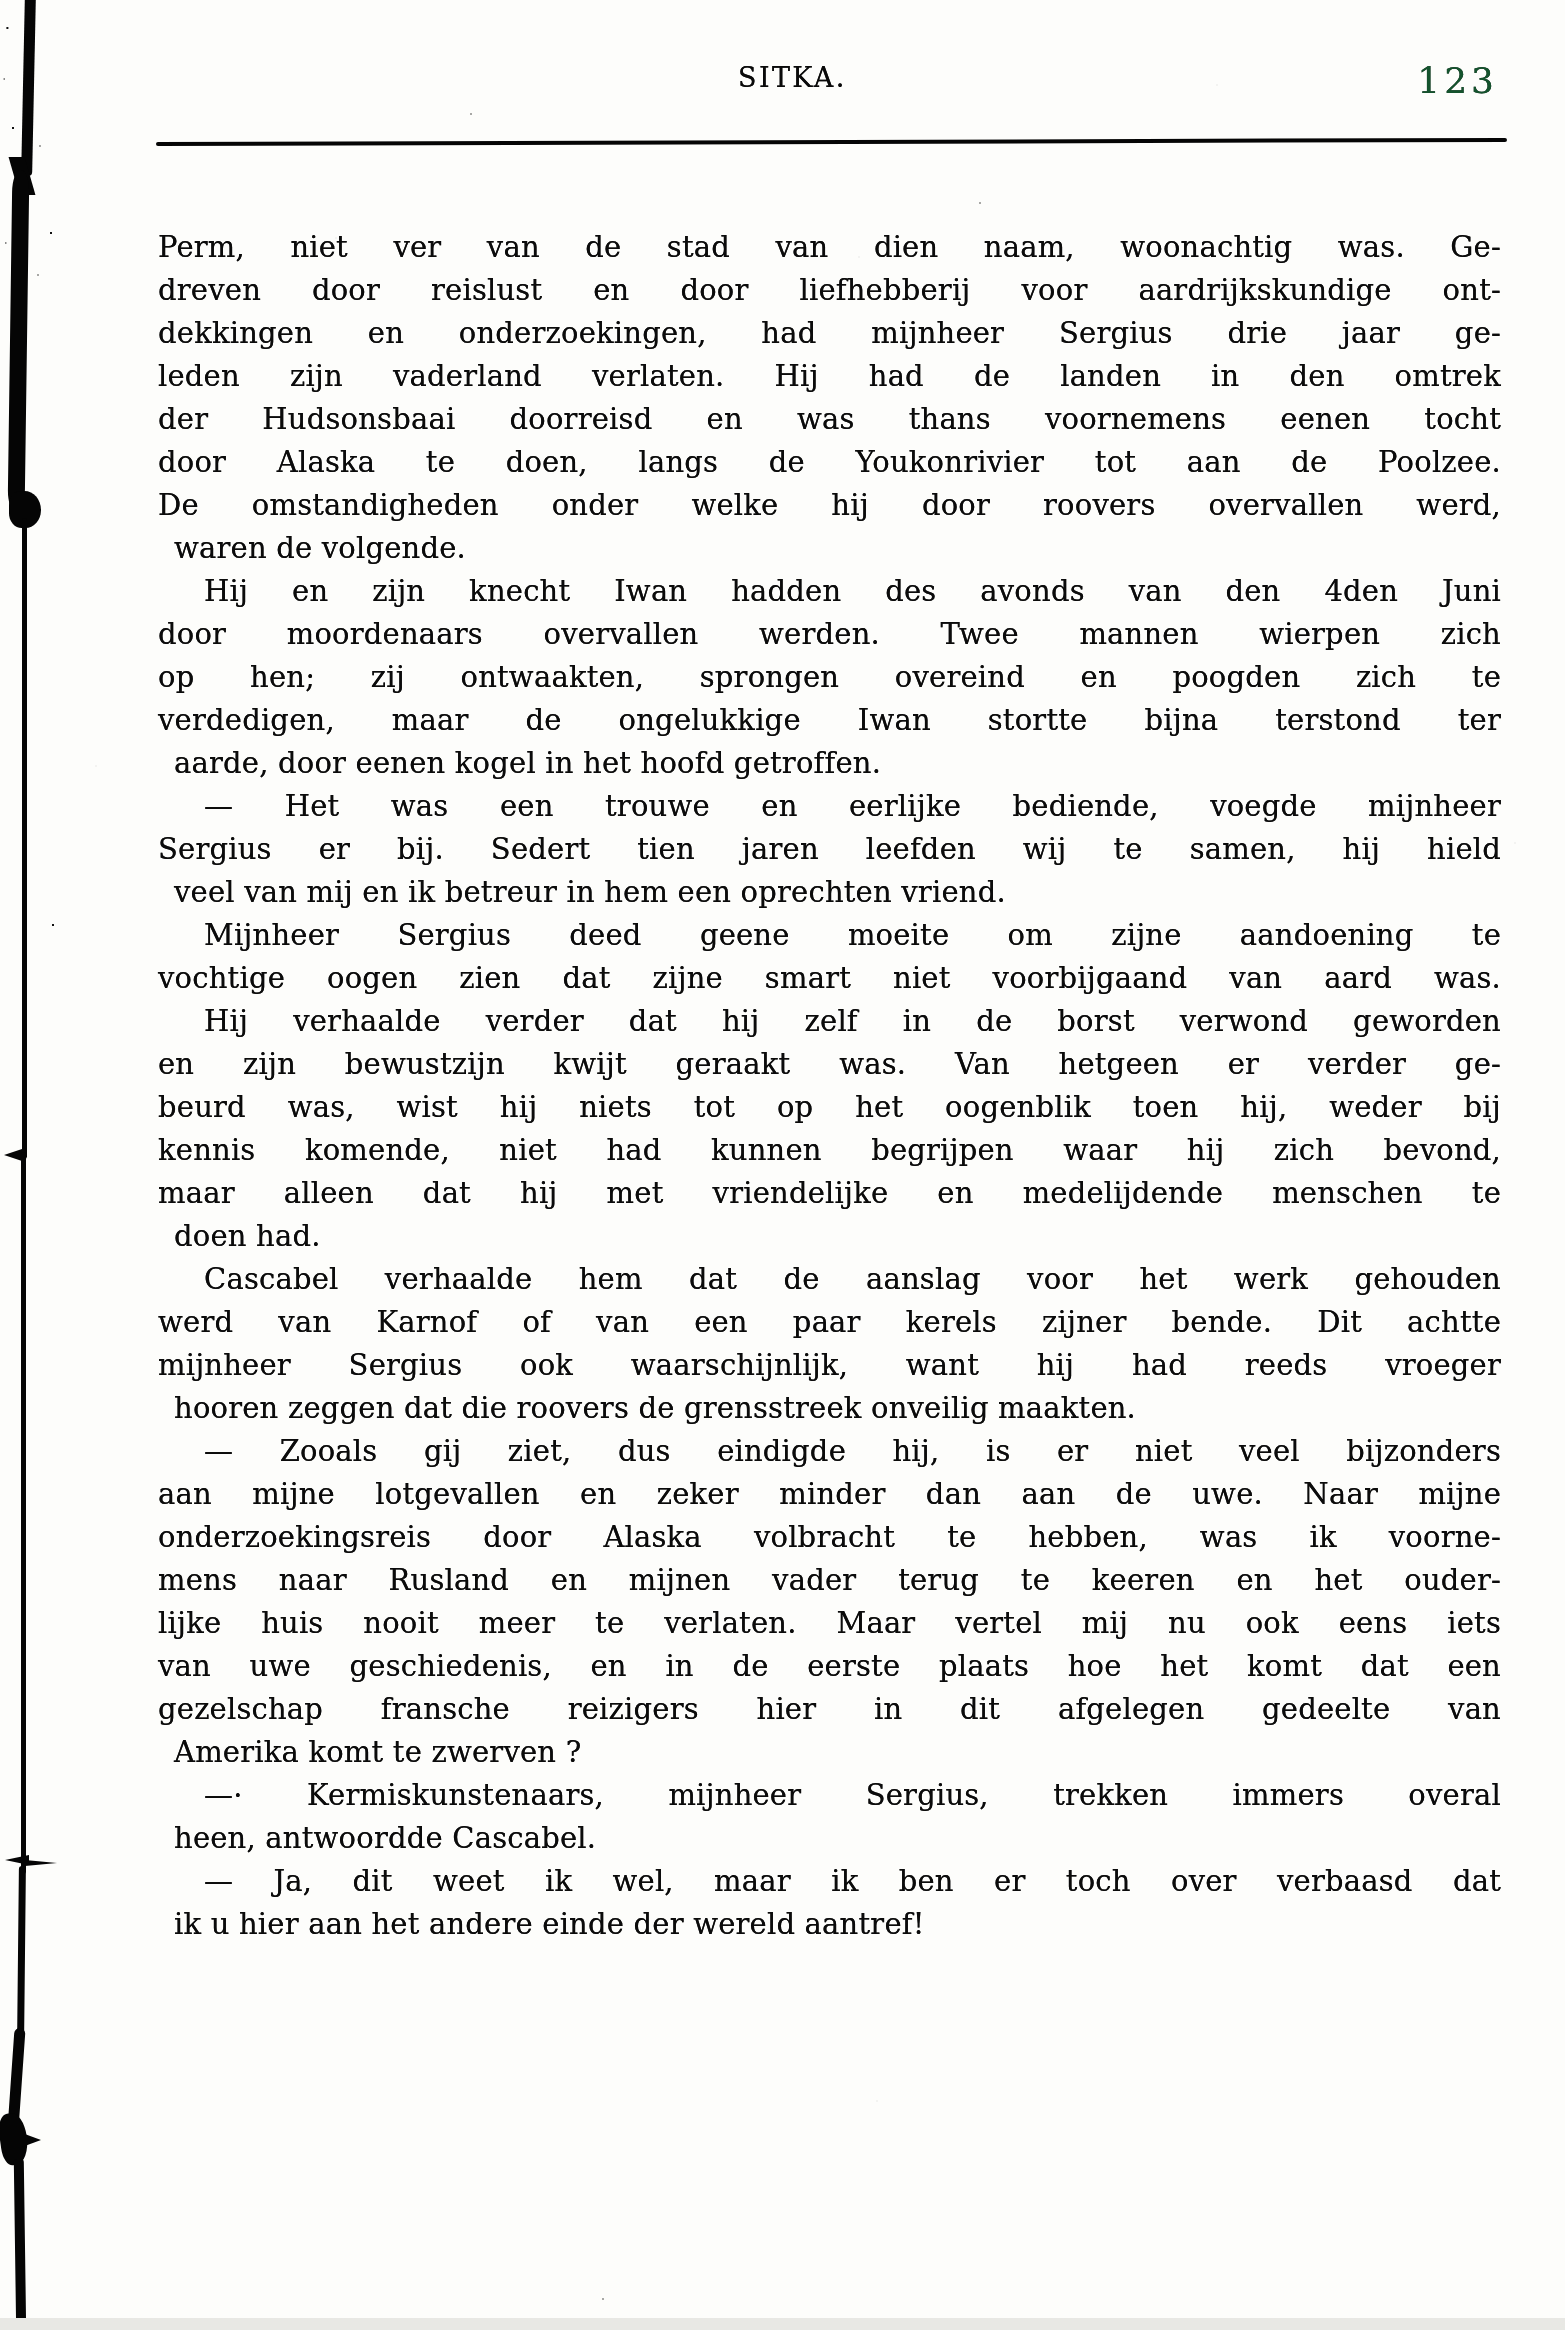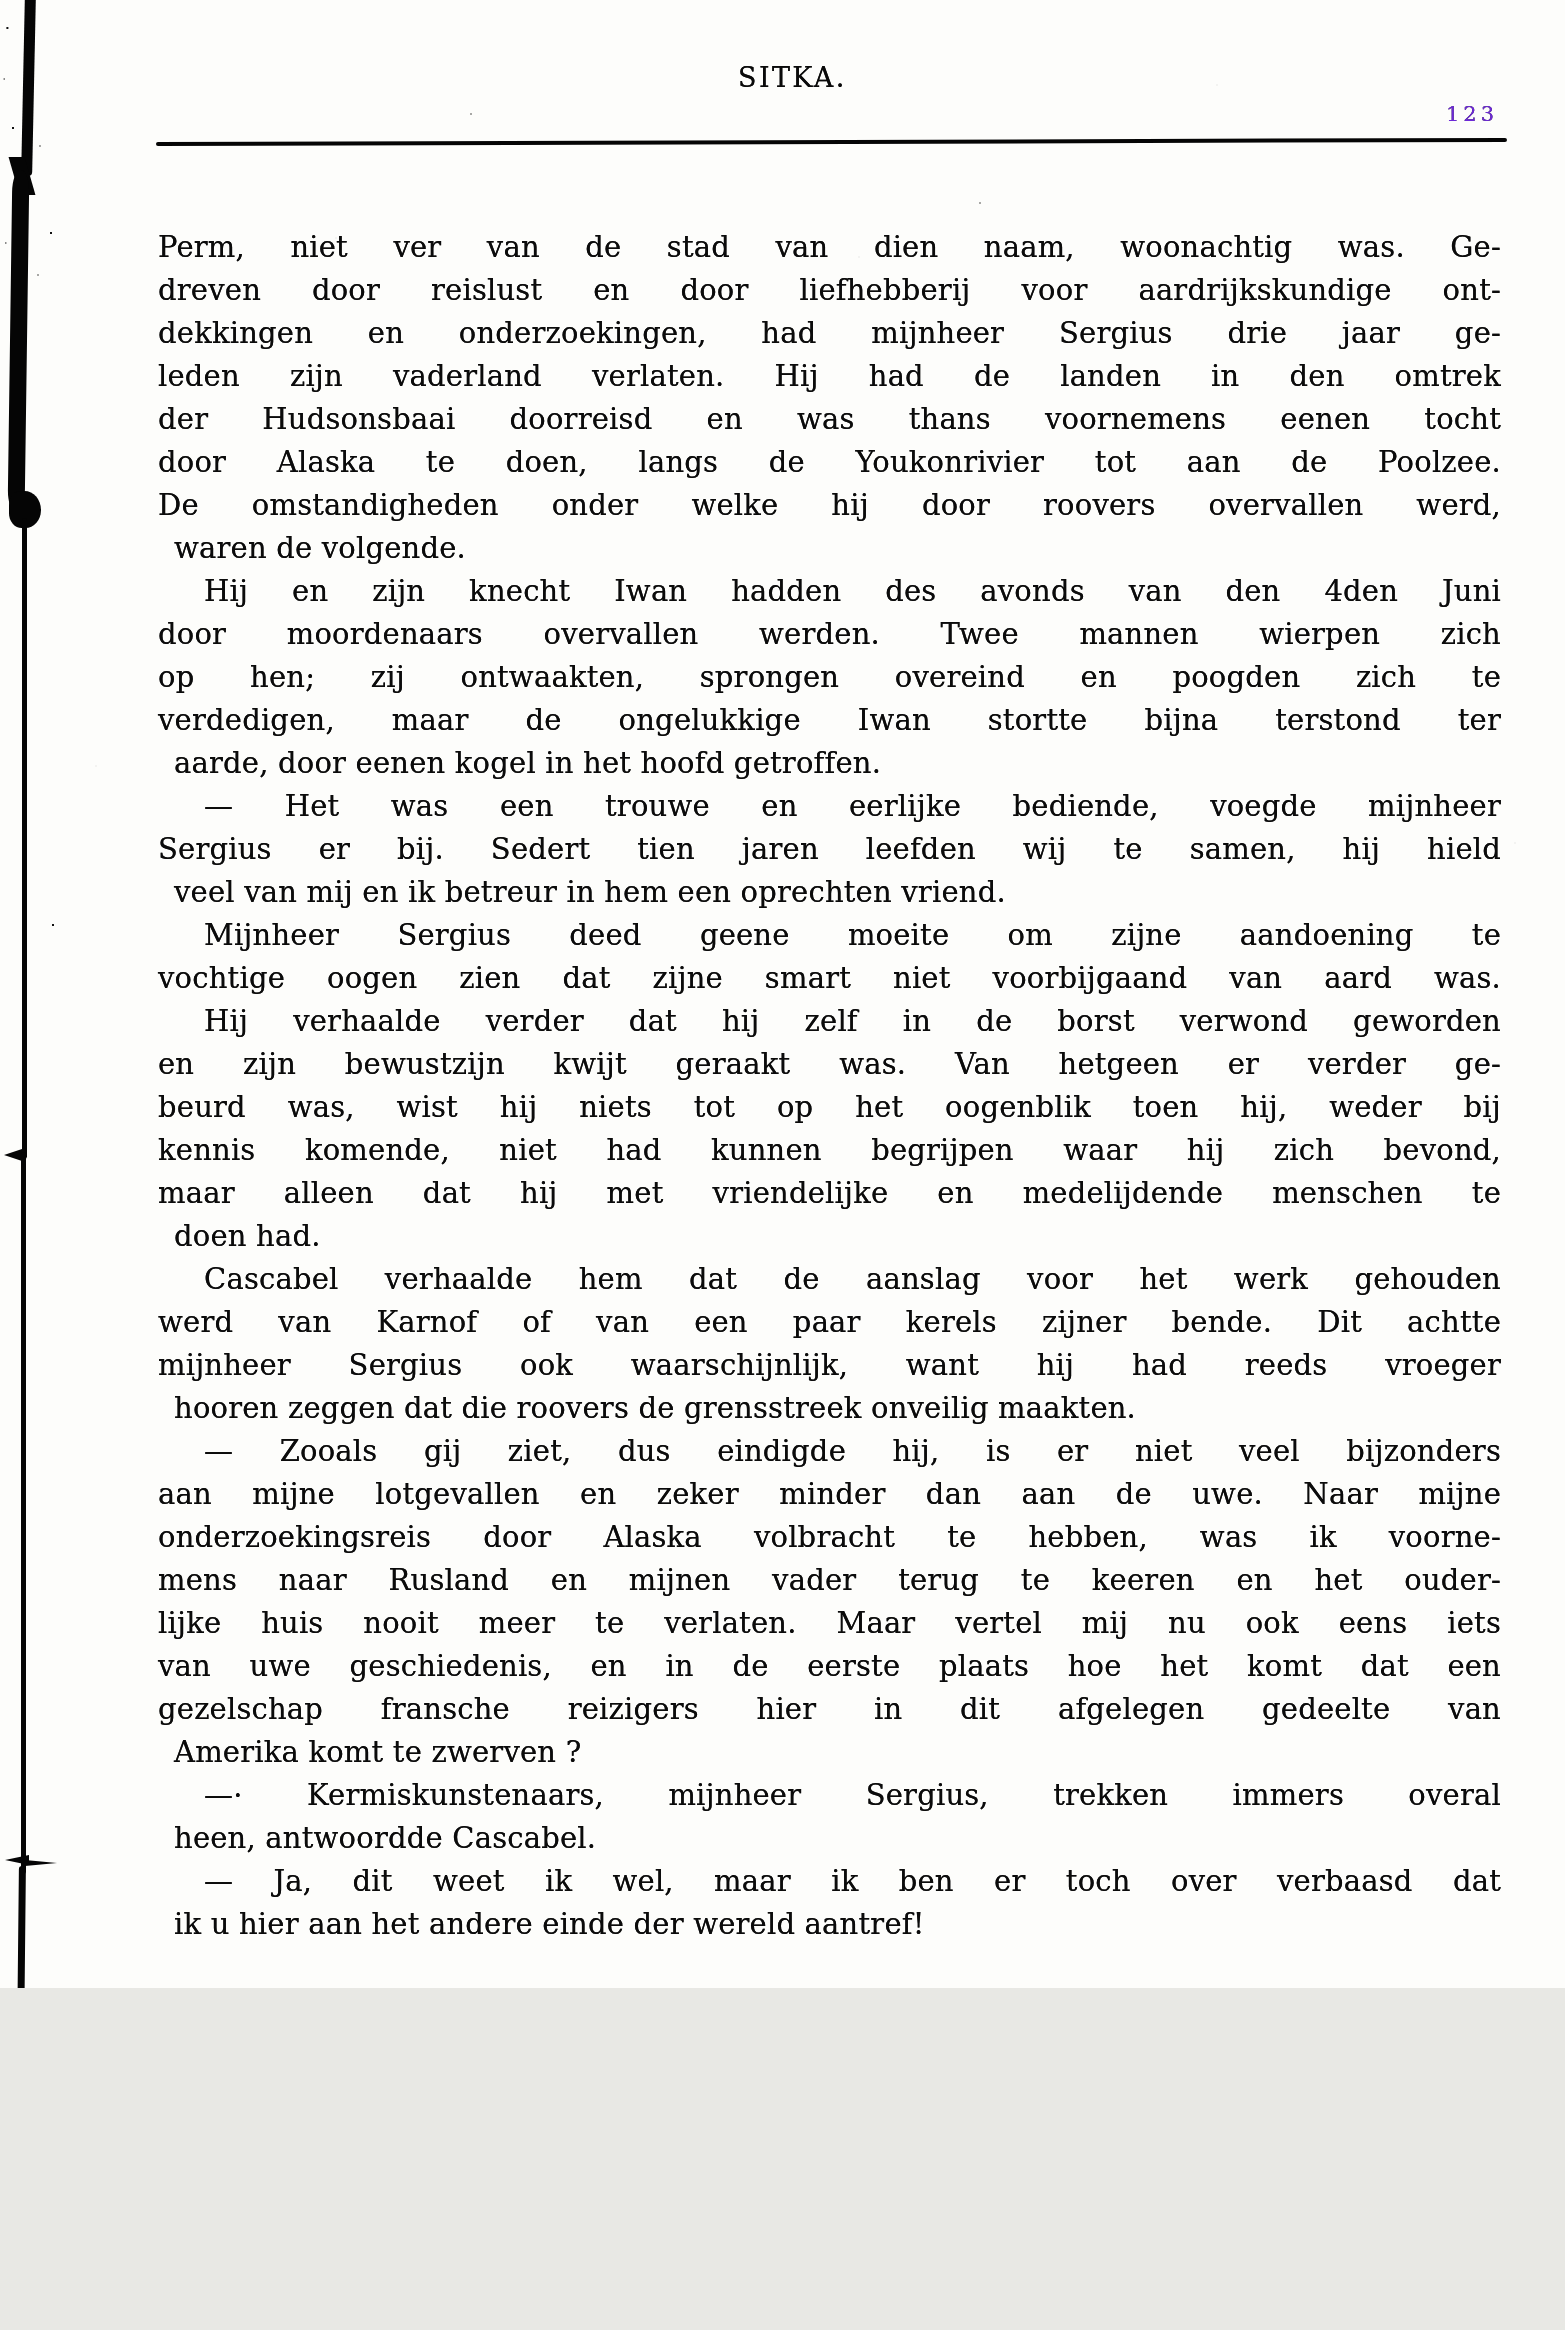--- a/index.html
+++ b/index.html
@@ -1,39 +1,38 @@
 <!DOCTYPE html>
 <html style="font-size:12.7px"><head>
 <meta charset="utf-8">
 <title>SITKA.</title>
 <style>
   html,body{margin:0;padding:0;background:#e8e8e4;}
   .page{
     position:relative;
-    width:1566px;height:1988px;
+    width:1566px;height:2318px;
     background:#fdfdfb;
     overflow:hidden;
     font-family:"DejaVu Serif","Liberation Serif",serif;
     color:#0b0b0b;
   }
   
   .running-title{
     position:absolute;left:738px;top:62px;
     font-size:27px;letter-spacing:2.4px;
     color:#0a0a0a;
     text-shadow:0 0 0.4px rgba(0,0,0,.85);
     white-space:nowrap;
   }
   .page-number{
     position:absolute;right:68px;top:60px;
-    font-size:21px;letter-spacing:4px;
-    color:#6d28d9;
+    font-size:36px;letter-spacing:4px;
+    color:#14532d;
     text-shadow:0 0 0.4px rgba(0,0,0,.85);
     white-space:nowrap;
-    margin-top:42px;
   }
   .header-rule{
     position:absolute;left:156px;top:140px;
     width:1351px;height:4px;background:#050505;
     border-radius:2.4px;
     transform:rotate(-0.18deg);
   }
   
   .text-block{
     position:absolute;left:158px;top:226px;width:1343px;

